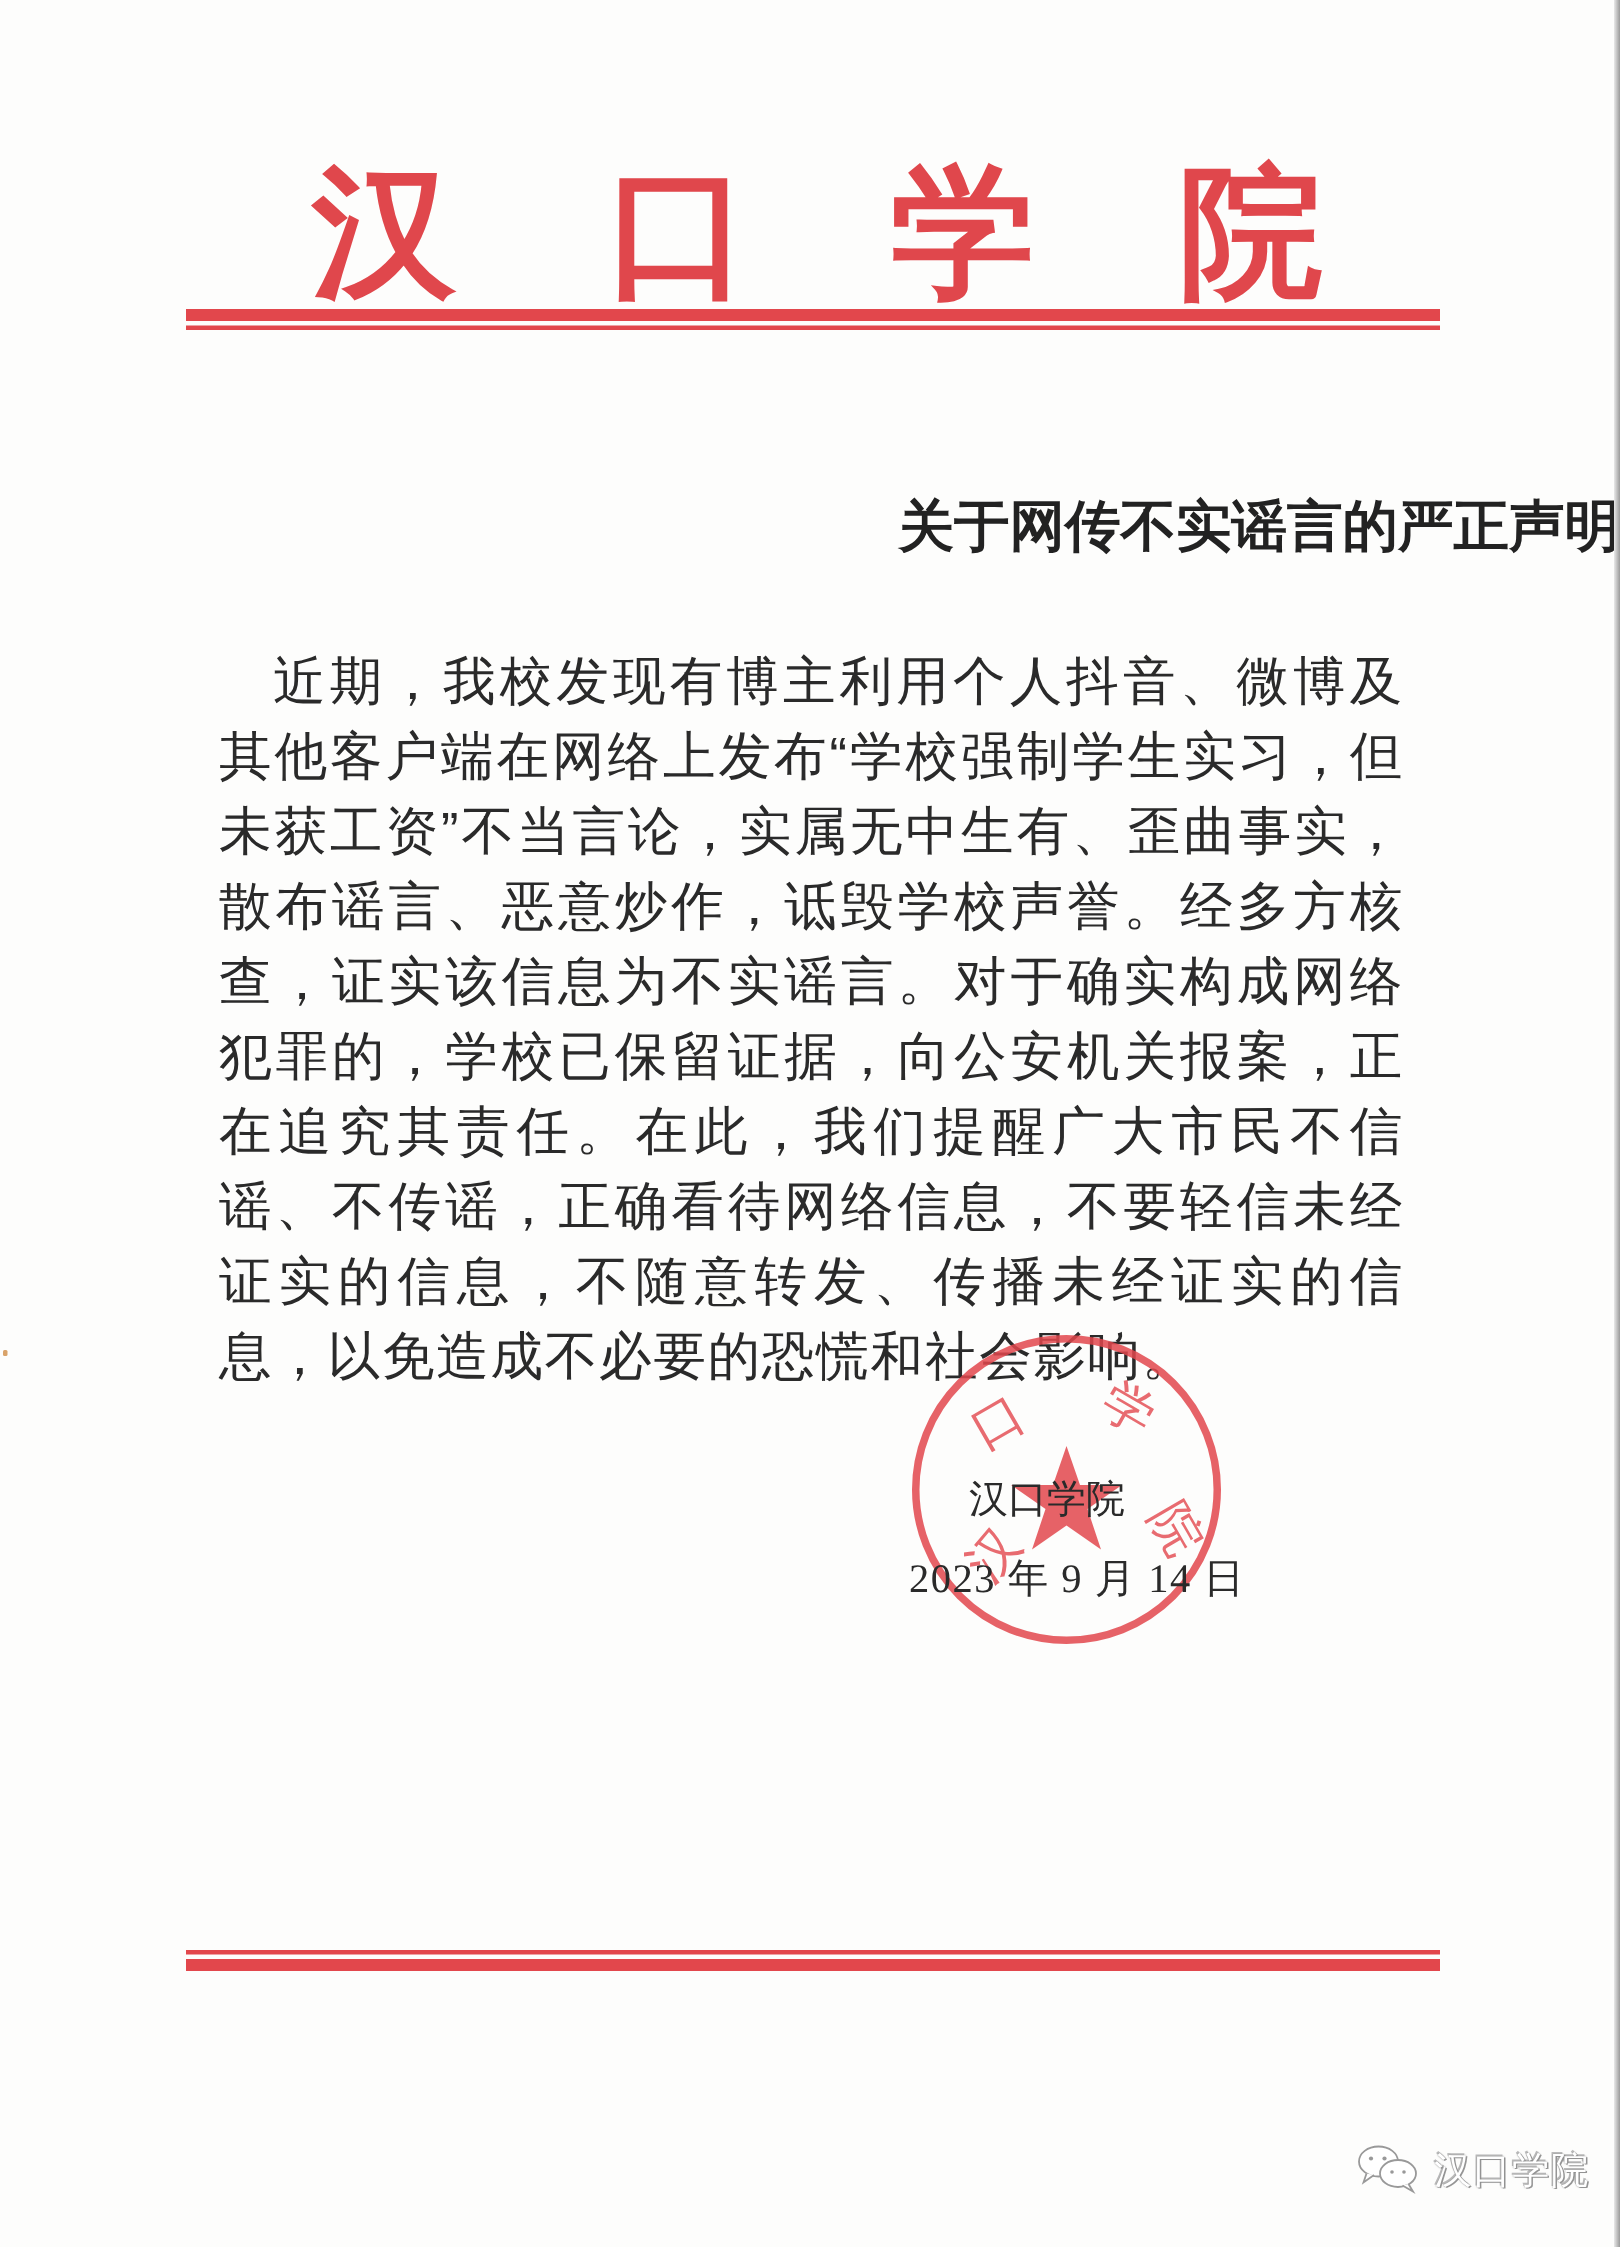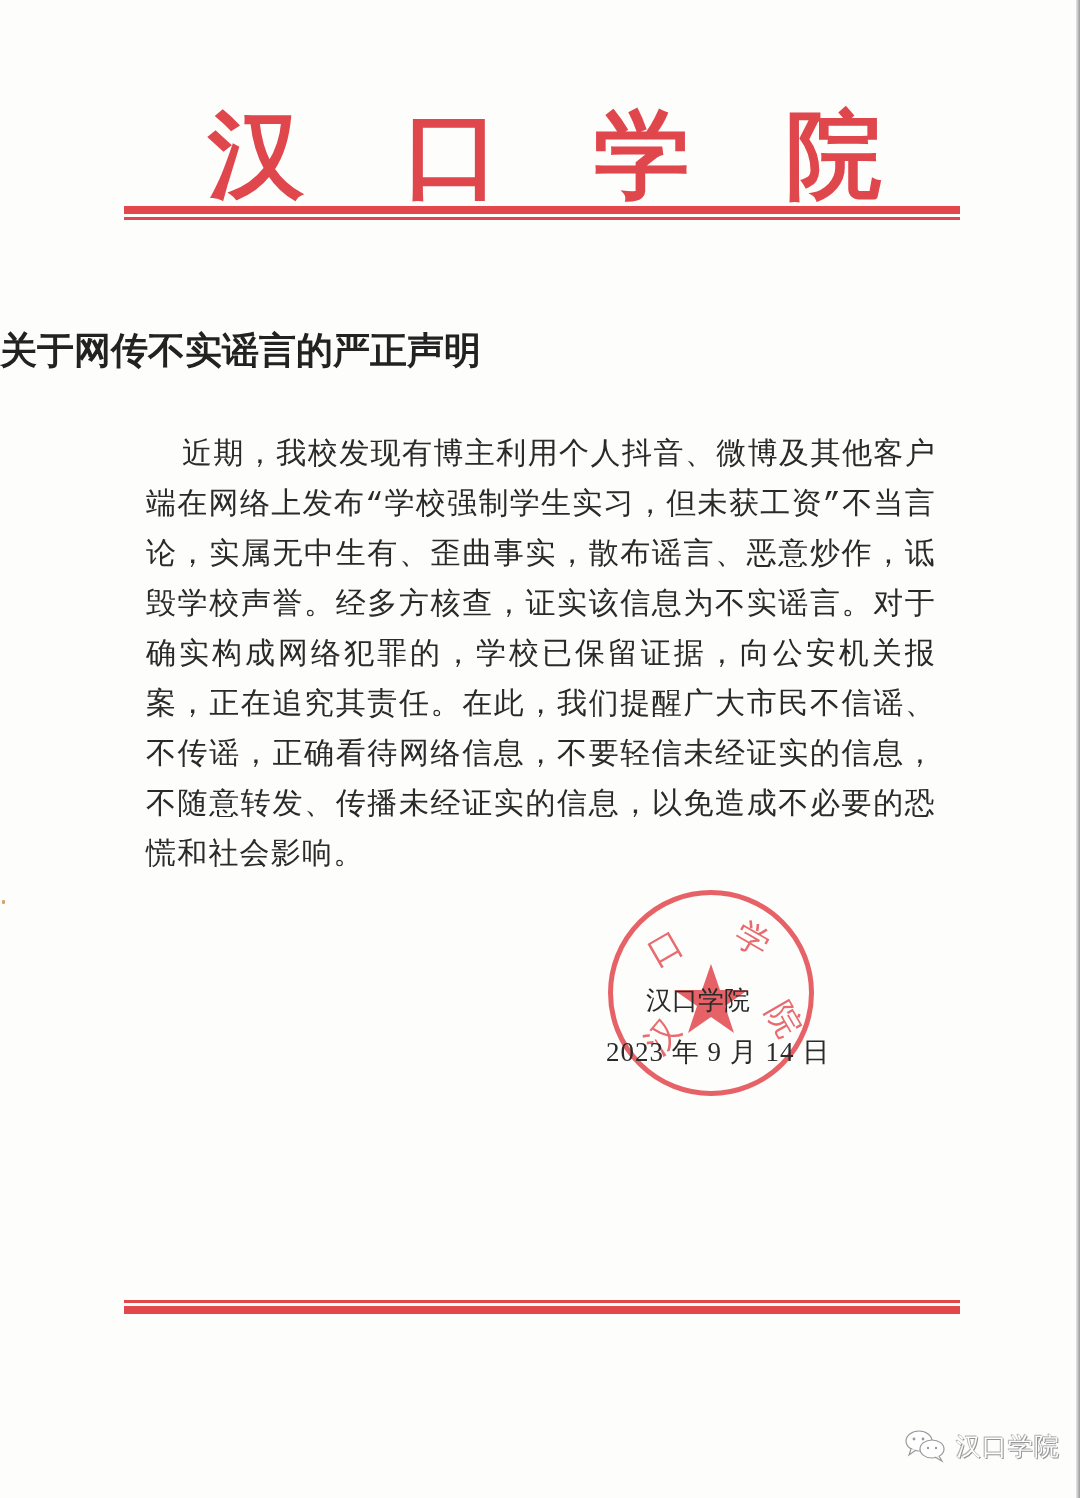--- a/index.html
+++ b/index.html
@@ -44,35 +44,35 @@
     .rule {
       position: absolute;
       left: 124px;
       width: 836px;
       background: #e2474c;
     }
     .title {
       position: absolute;
       left: 0; top: 322px;
       width: 1080px;
-      text-align: left;
+      text-align: right;
       font-family: "DejaVu Serif", "Liberation Serif", serif;
       font-weight: bold;
       font-size: 37px;
       line-height: 56px;
       color: #222222;
       letter-spacing: 0px;
     }
     .body-text {
       position: absolute;
       left: 146px;
       top: 430px;
       width: 790px;
-      font-family: Liberation Mono, monospace;
-      font-size: 30px;
+      font-family: Liberation Sans, sans-serif;
+      font-size: 35px;
       line-height: 50px;
       color: #2a2a2a;
       text-align: justify;
       text-indent: 36px;
       letter-spacing: 1.2px;
       margin: 0;
     }
     .closing {
       position: absolute;
       left: 182px;

